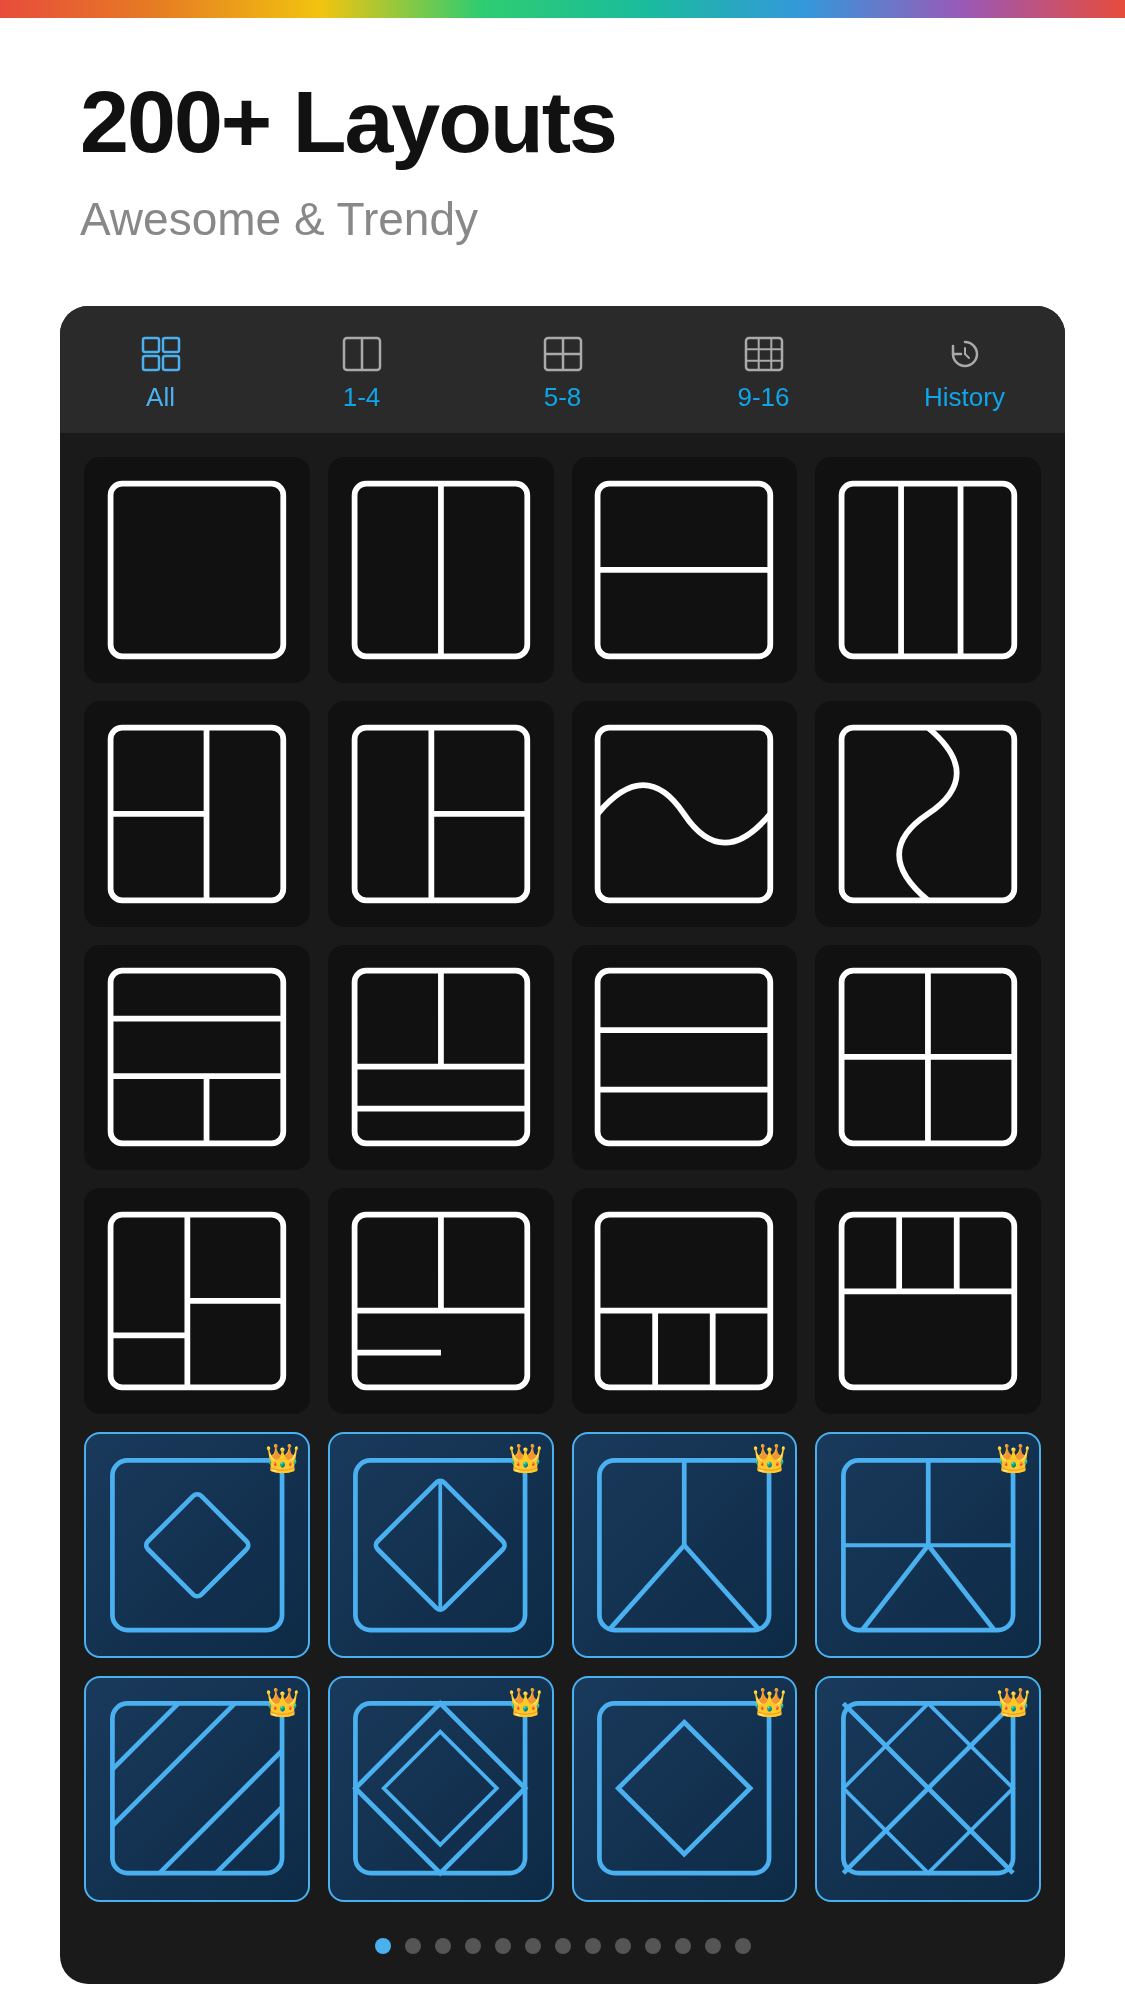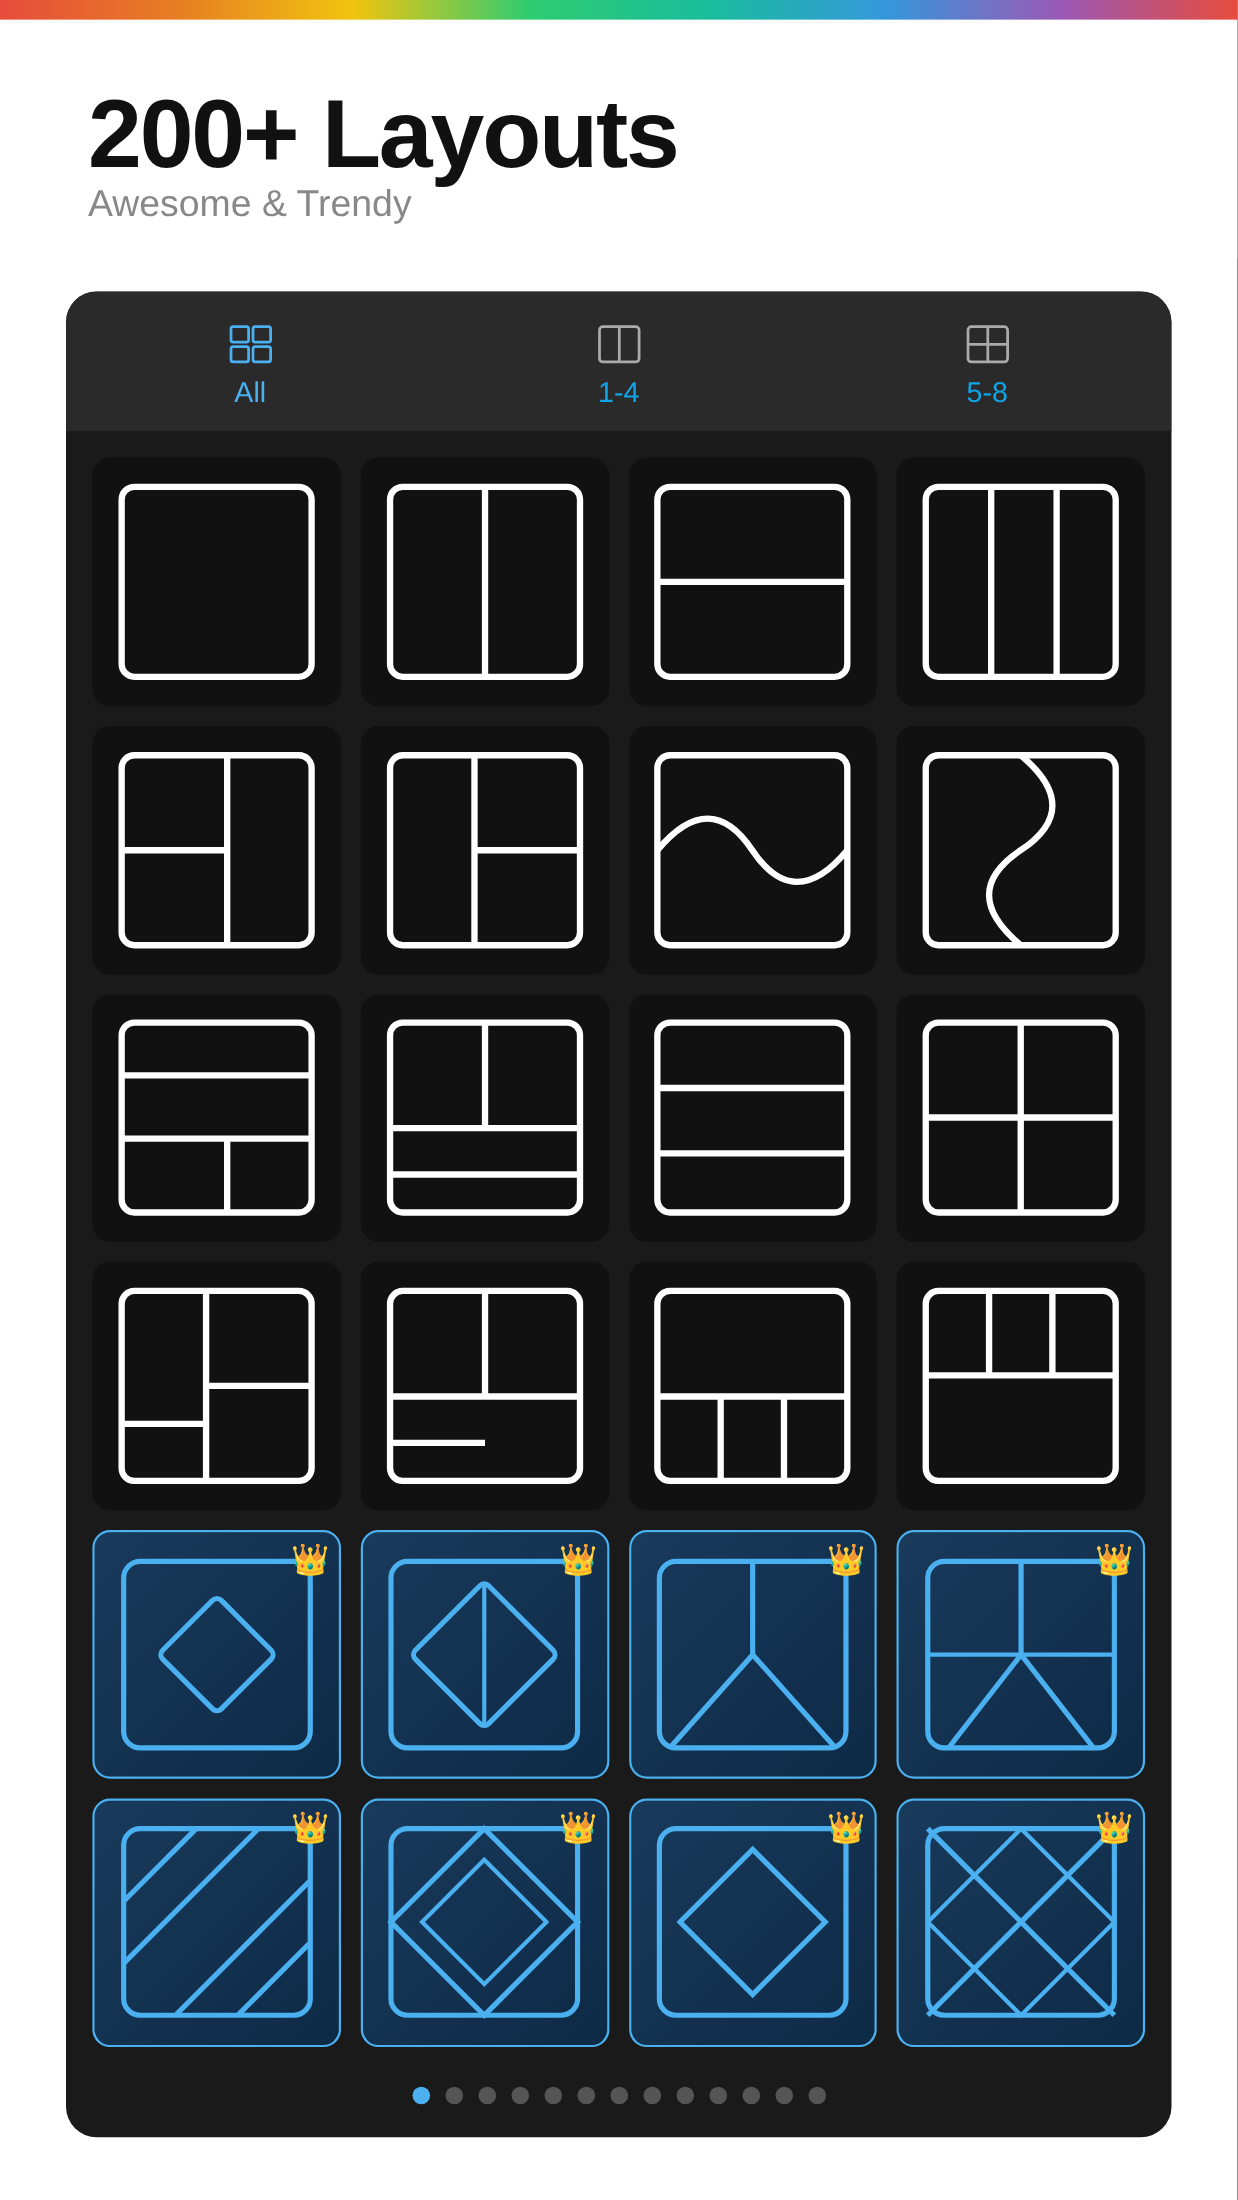--- a/index.html
+++ b/index.html
@@ -24,24 +24,24 @@
       background: #ffffff;
     }
     .header-title {
       font-size: 88px;
       font-weight: 900;
       color: #111111;
       line-height: 1.0;
       letter-spacing: -2px;
     }
     .header-subtitle {
-      font-size: 34px;
+      font-size: 46px;
       font-weight: 400;
       color: #888888;
-      margin-top: 0;
+      margin-top: 26px;
     }
 
     
     .app-card {
       margin: 30px 60px 40px 60px;
       background: #1a1a1a;
       border-radius: 28px;
       overflow: hidden;
       padding-bottom: 30px;
     }
@@ -180,21 +180,44 @@
       <div class="tab-icon">
         <svg class="tab-svg" viewBox="0 0 40 36" fill="none">
           <rect x="2" y="2" width="36" height="32" rx="3" stroke="#aaaaaa" stroke-width="2.5"></rect>
           <line x1="2" y1="18" x2="38" y2="18" stroke="#aaaaaa" stroke-width="2.5"></line>
           <line x1="20" y1="2" x2="20" y2="34" stroke="#aaaaaa" stroke-width="2.5"></line>
         </svg>
       </div>
       <span class="tab-label">5-8</span>
     </div>
 
-
+    <div class="tab-item">
+      <div class="tab-icon">
+        <svg class="tab-svg" viewBox="0 0 40 36" fill="none">
+          <rect x="2" y="2" width="36" height="32" rx="3" stroke="#aaaaaa" stroke-width="2.5"></rect>
+          <line x1="2" y1="13.3" x2="38" y2="13.3" stroke="#aaaaaa" stroke-width="2"></line>
+          <line x1="2" y1="24.7" x2="38" y2="24.7" stroke="#aaaaaa" stroke-width="2"></line>
+          <line x1="14.7" y1="2" x2="14.7" y2="34" stroke="#aaaaaa" stroke-width="2"></line>
+          <line x1="27.3" y1="2" x2="27.3" y2="34" stroke="#aaaaaa" stroke-width="2"></line>
+        </svg>
+      </div>
+      <span class="tab-label">9-16</span>
+    </div>
+
+    <div class="tab-item">
+      <div class="tab-icon">
+        <svg class="tab-svg" viewBox="0 0 40 36" fill="none">
+          <path d="M20 6 A12 12 0 1 1 8 18" stroke="#aaaaaa" stroke-width="2.5" fill="none" stroke-linecap="round"></path>
+          <polyline points="8,10 8,18 16,18" stroke="#aaaaaa" stroke-width="2.5" fill="none" stroke-linecap="round" stroke-linejoin="round"></polyline>
+          <line x1="20" y1="12" x2="20" y2="18" stroke="#aaaaaa" stroke-width="2" stroke-linecap="round"></line>
+          <line x1="20" y1="18" x2="24" y2="22" stroke="#aaaaaa" stroke-width="2" stroke-linecap="round"></line>
+        </svg>
+      </div>
+      <span class="tab-label">History</span>
+    </div>
 
   </div>
 
   <div class="layouts-grid">
 
     <div class="layout-card">
       <svg class="layout-svg" viewBox="0 0 100 100" fill="none">
         <rect x="5" y="5" width="90" height="90" rx="6" stroke="white" stroke-width="3"></rect>
       </svg>
     </div>

